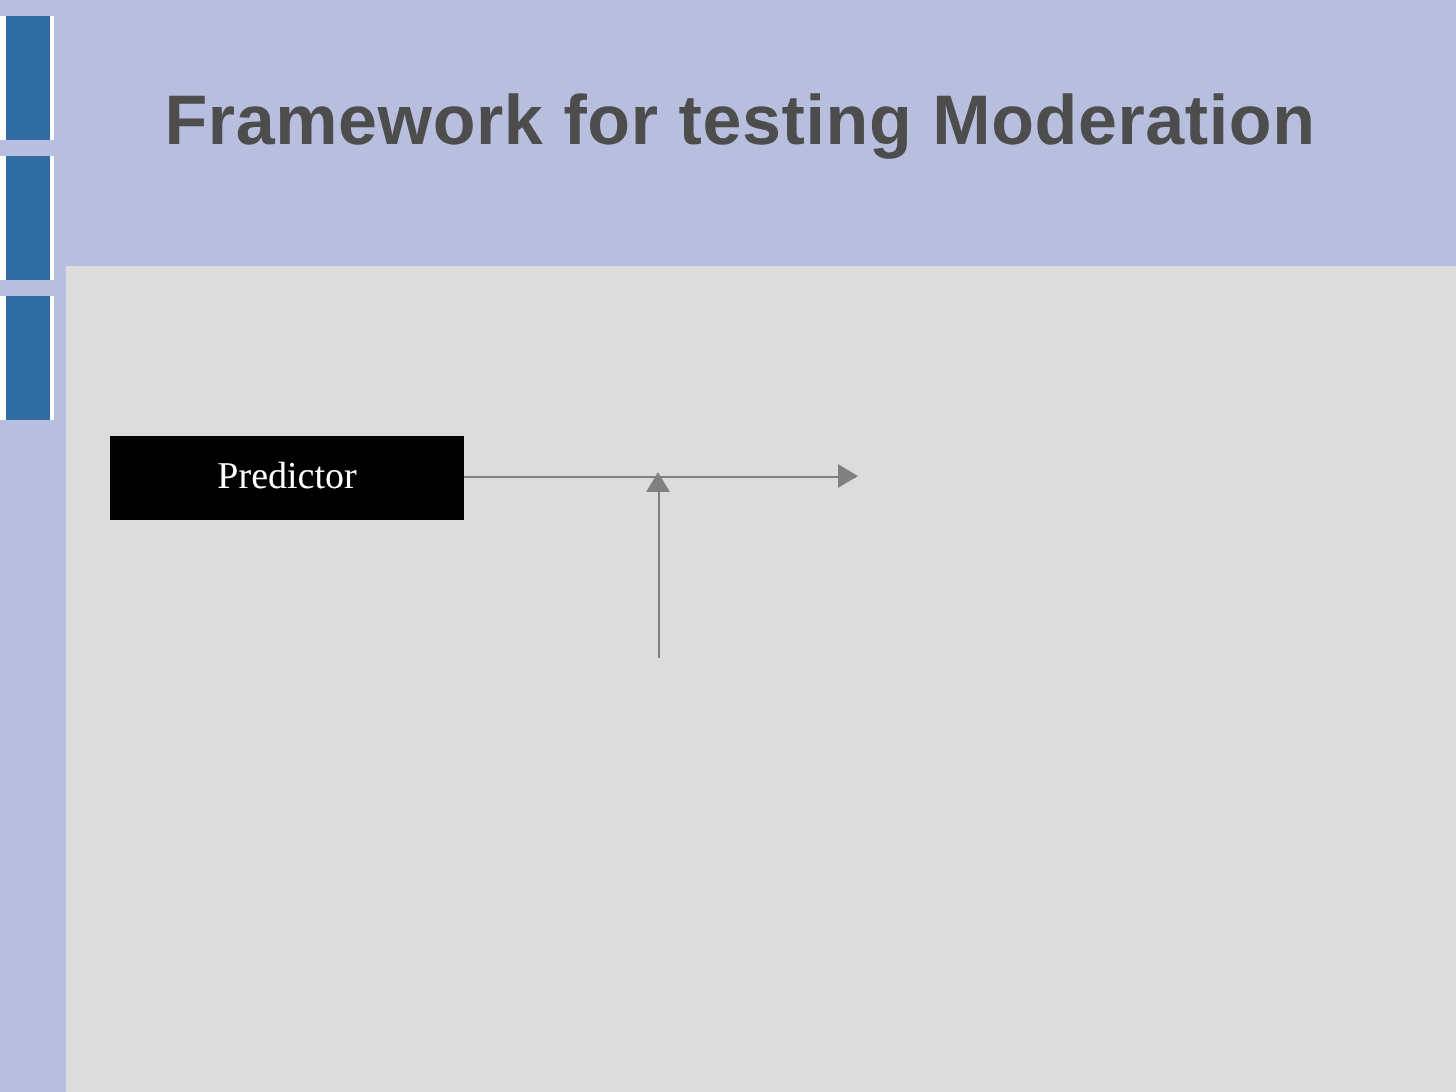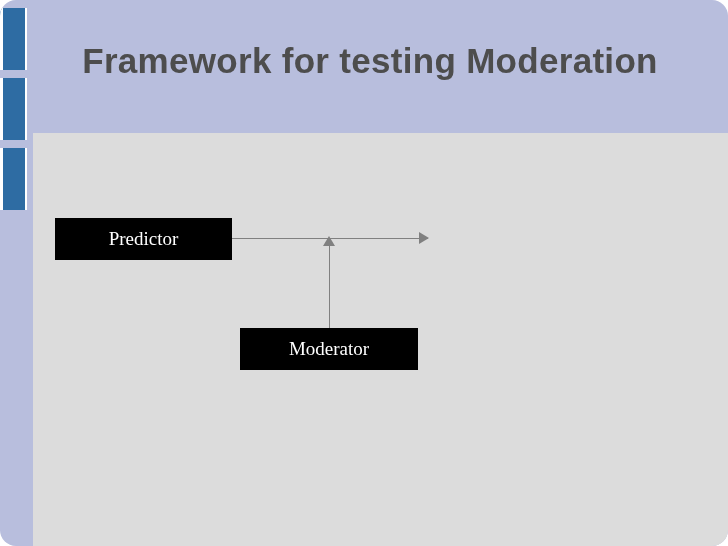--- a/index.html
+++ b/index.html
@@ -12,21 +12,20 @@
     background: #ffffff;
     font-family: "Liberation Sans", sans-serif;
     overflow: hidden;
   }
   .slide {
     position: relative;
     width: 728px;
     height: 546px;
     background: #b8bedd;
     overflow: hidden;
-    border-radius: 16px;
   }
   
   .left-bar {
     position: absolute;
     left: 0;
     width: 22px;
     background: #2e6ca3;
     border-right: 2px solid #ffffff;
     border-left: 3px solid #ffffff;
   }
@@ -141,18 +140,15 @@
     <div class="h-line"></div>
     <div class="h-arrow"></div>
     <div class="v-line"></div>
     <div class="v-arrow"></div>
 
     <div class="node" id="node-predictor">
       <span>Predictor</span>
     </div>
 
 
-    <div class="node" id="node-moderator">
-      <span>Moderator</span>
-    </div>
 
   </div>
 </div>
 
 </body></html>

